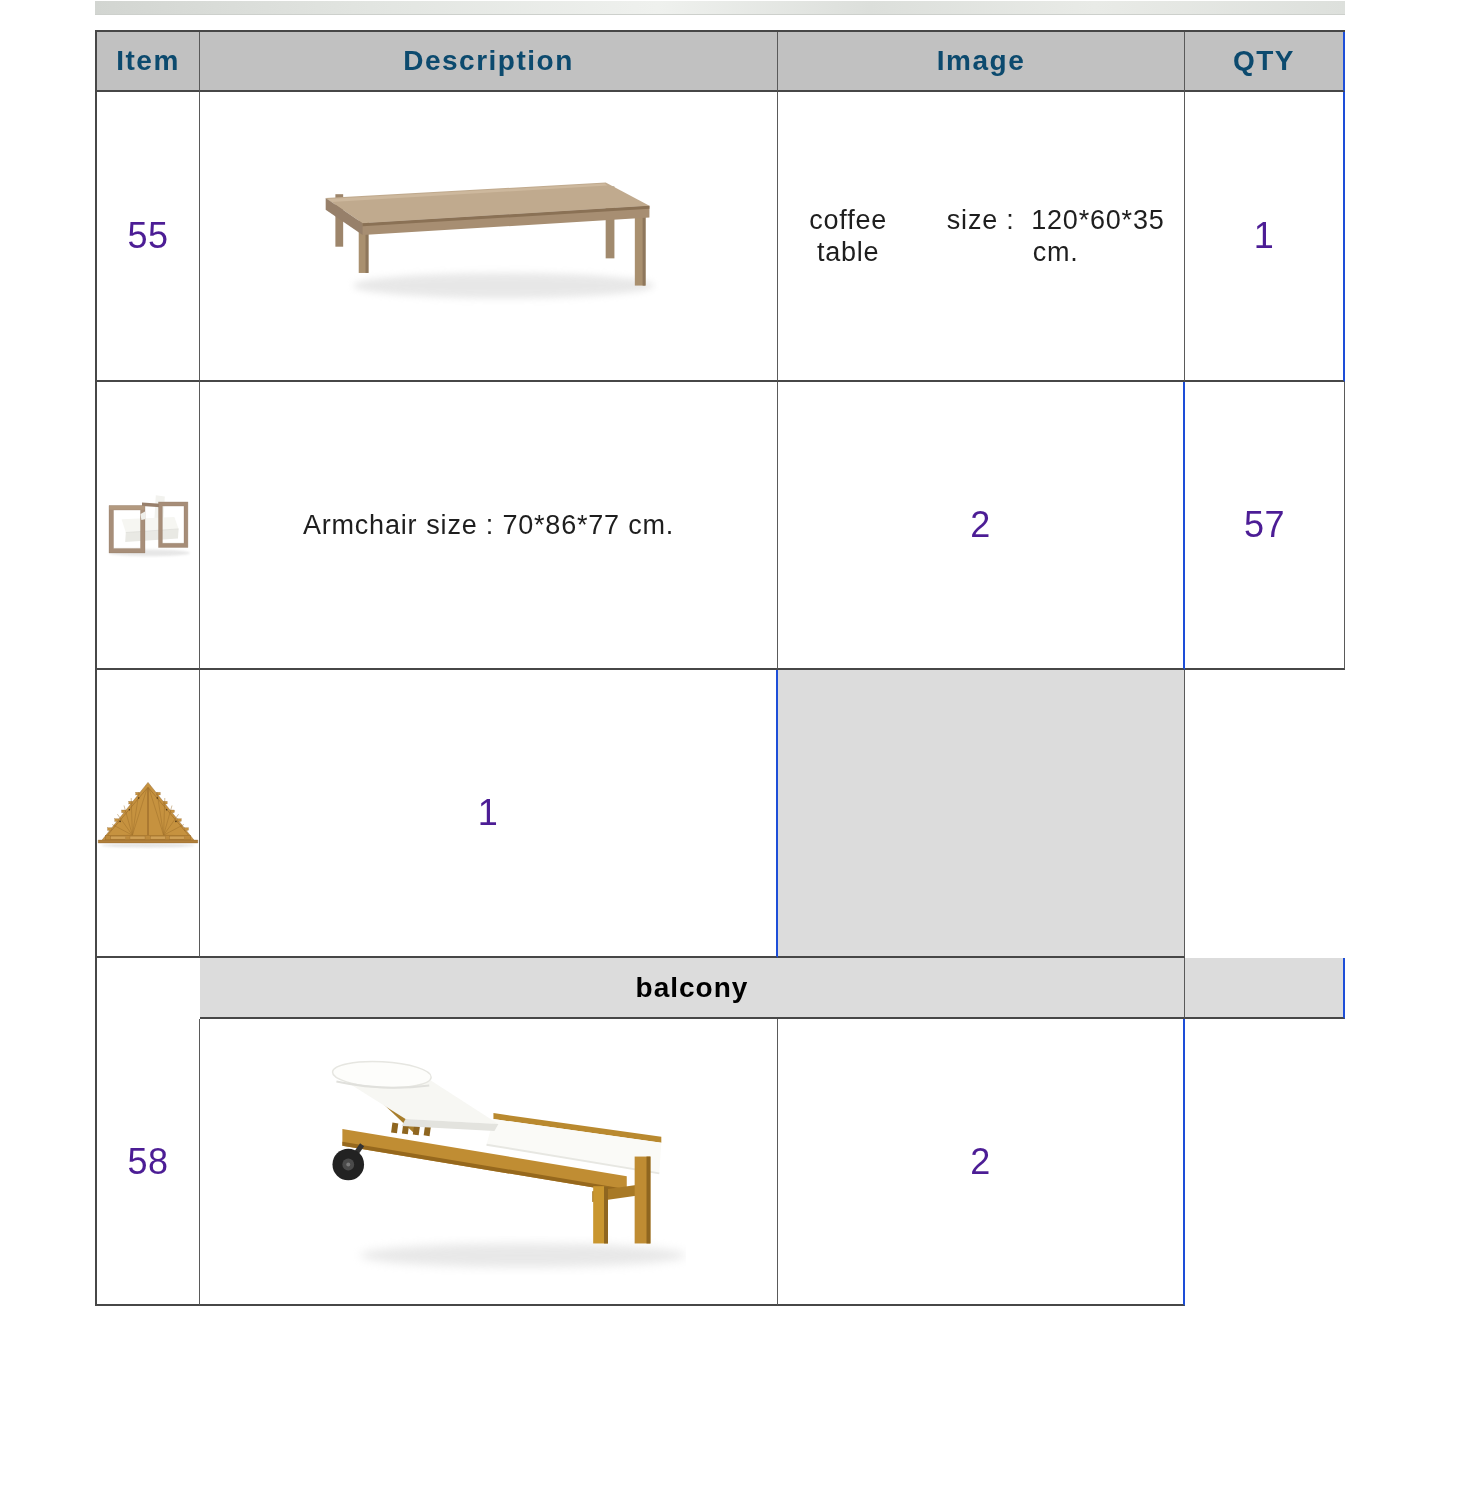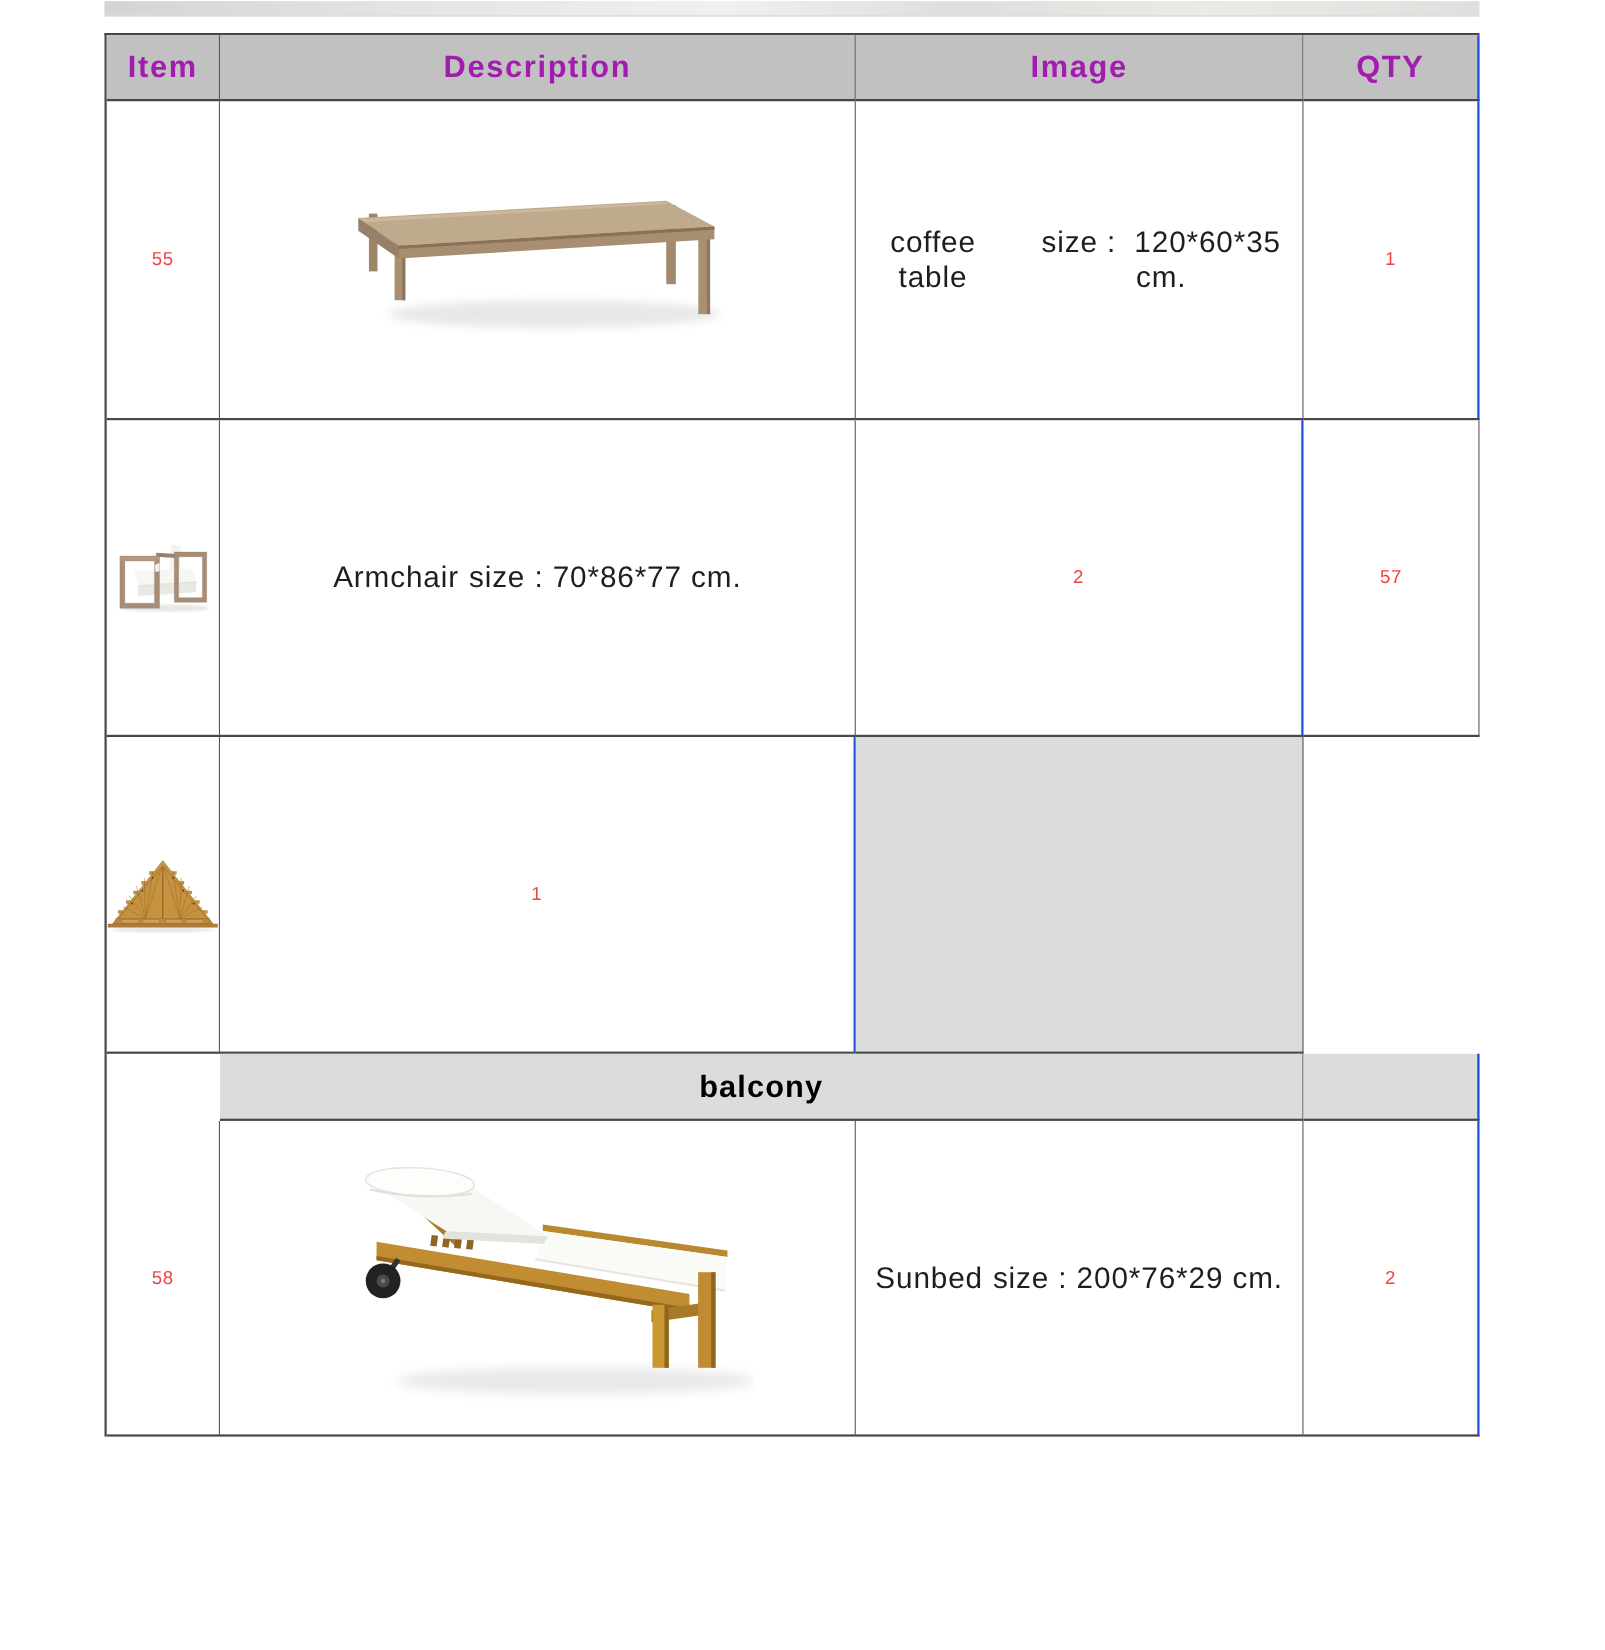--- a/index.html
+++ b/index.html
@@ -26,23 +26,23 @@
   }
   .cell{
     border-right:1px solid #5a5a5a;
     border-bottom:2px solid #474747;
     display:flex;align-items:center;justify-content:center;
     min-width:0;min-height:0;
   }
   .cell.last{border-right:2px solid #1d4ed8;}
   .hcell{
     background:#c1c1c1;
-    font-size:28px;font-weight:600;letter-spacing:1.5px;color:#a21caf;
-  }
-  .num{font-size:17px;letter-spacing:.5px;color:#ef4444;}
+    font-size:28px;font-weight:600;letter-spacing:1.5px;color:#0c4a6e;
+  }
+  .num{font-size:36px;letter-spacing:.5px;color:#4c1d95;}
   .desc{flex-direction:row;gap:9px;}
   .desc-line{
     font-size:27px;letter-spacing:.8px;color:#1e1e1e;
     white-space:pre-wrap;text-align:center;line-height:32px;
   }
   .section-cell{background:#dcdcdc;}
   .section-label{
     font-size:28px;font-weight:600;letter-spacing:1px;color:#000000;
   }
   .imgbox{display:flex;align-items:center;justify-content:center;}
@@ -225,21 +225,17 @@
       <rect x="348" y="130" width="16" height="88" fill="#bf8c33"></rect>
       <rect x="360" y="130" width="4" height="88" fill="#8f6620"></rect>
       <rect x="306" y="160" width="15" height="58" fill="#c9962f"></rect>
       <rect x="317" y="160" width="4" height="58" fill="#8f6620"></rect>
       <line x1="58" y1="138" x2="72" y2="118" stroke="#333333" stroke-width="5"></line>
       <circle cx="58" cy="138" r="16" fill="#222222"></circle>
       <circle cx="58" cy="138" r="6" fill="#4a4a4a"></circle>
       <circle cx="58" cy="138" r="2" fill="#7a7a7a"></circle>
     </svg>
   </div>
-  <div class="cell desc">
-    <span class="desc-line">Sunbed</span>
-    <span class="desc-line">size : 200*76*29 cm.</span>
-  </div>
   <div class="cell num last">
       <span>2</span>
     </div>
 
 </div>
 
 </body></html>

